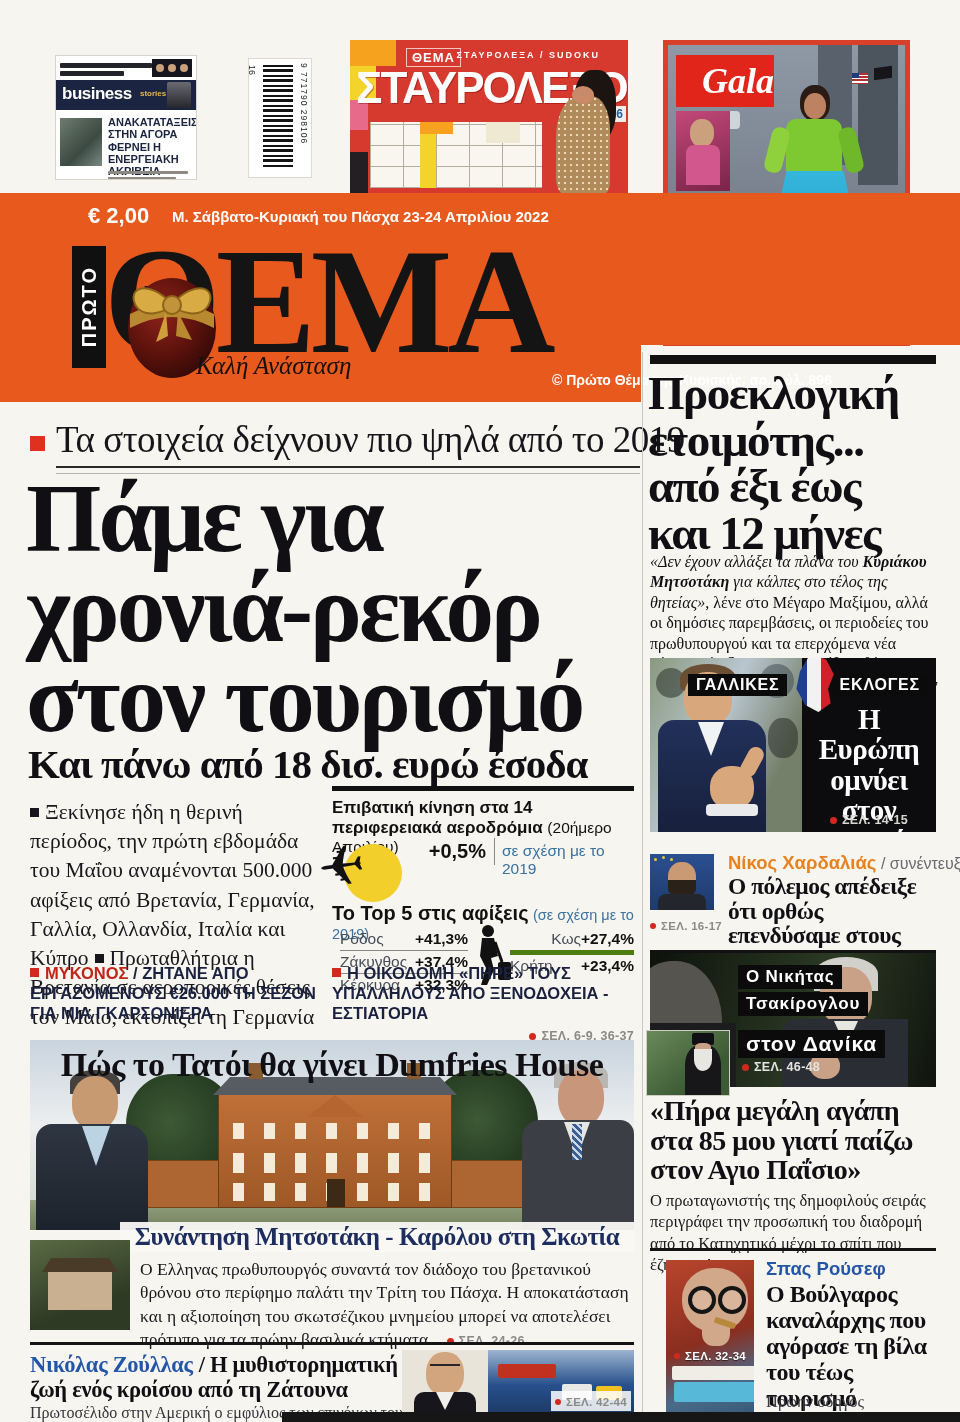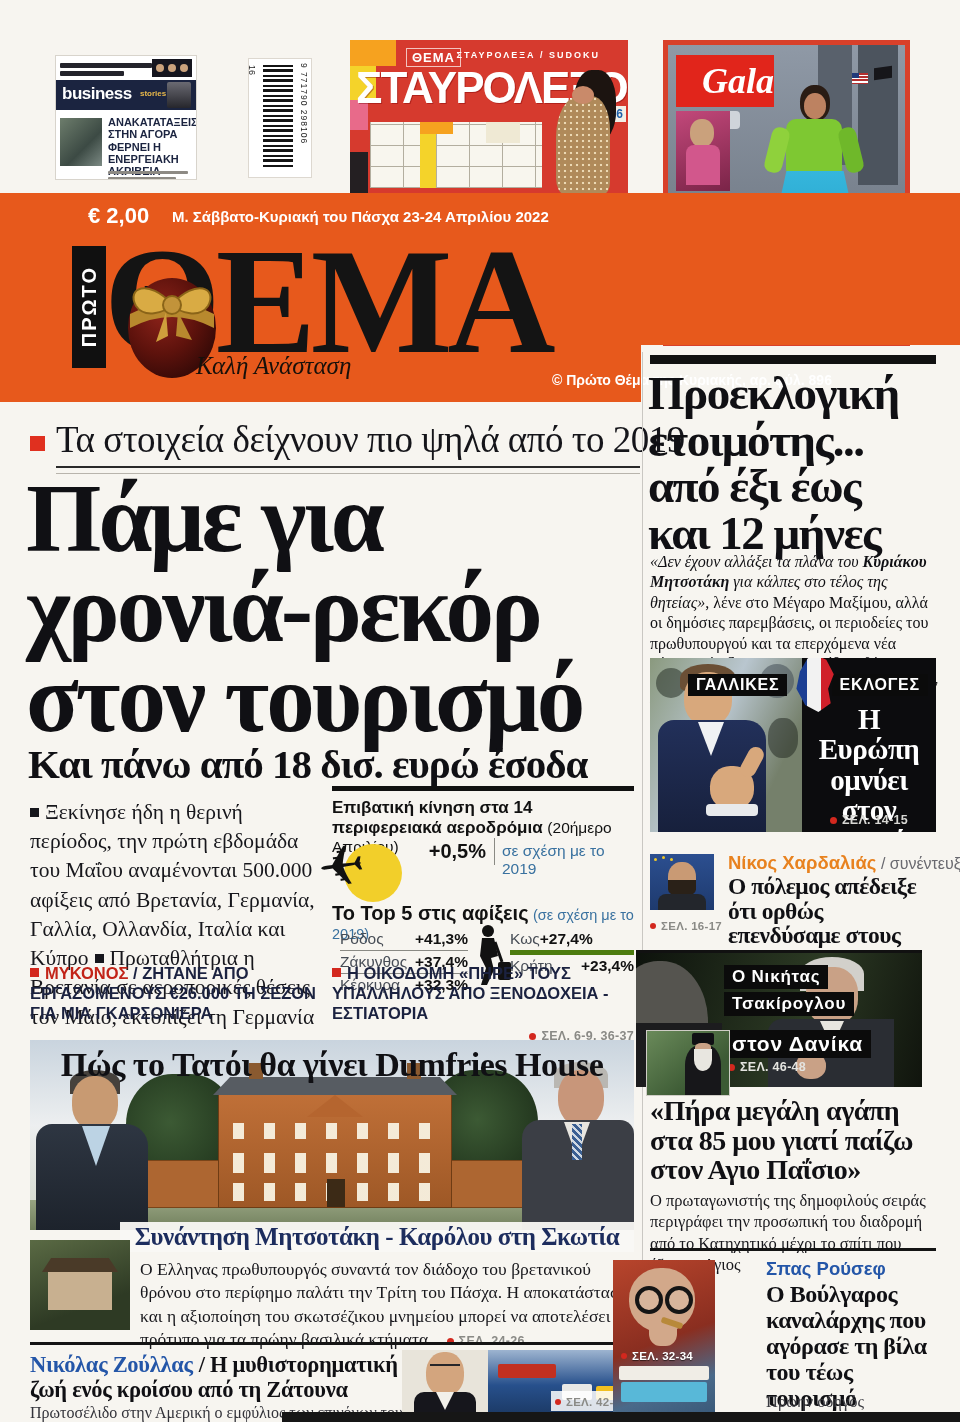--- a/index.html
+++ b/index.html
@@ -218,21 +218,21 @@
     </div>
     <div class="abs" style="left:138px;top:138px;width:42px;height:62px;">
       <svg width="42" height="62" viewBox="0 0 42 62">
         <circle cx="18" cy="7" r="6" fill="#111"></circle>
         <path d="M12 14 L24 14 L28 32 L21 34 L24 46 L17 61 L11 61 L16 44 L10 32 Z" fill="#111"></path>
         <path d="M25 18 L32 38" stroke="#111" stroke-width="3"></path>
         <rect x="28" y="38" width="13" height="18" rx="2" fill="#111"></rect>
       </svg>
     </div>
     <div class="abs" style="left:178px;top:142px;width:124px;font-size:15.5px;">
-      <div style="display:flex;justify-content:flex-start;padding:2px 0;">
+      <div style="display:flex;justify-content:flex-end;padding:2px 0;">
         <span style="color:#474d56;">Κως</span>
         <span style="font-weight:800;color:#111;">+27,4%</span>
         </div>
       <div style="display:flex;justify-content:space-between;padding:2px 0;border-top:5px solid #4d7c0f;">
         <span style="color:#474d56;">Κρήτη</span>
         <span style="font-weight:800;color:#111;">+23,4%</span>
         </div>
     </div>
   </div>
 
@@ -369,21 +369,21 @@
   </div>
   <div class="abs" style="left:650px;top:916px;">
     <span class="dot" style="width:6px;height:6px;"></span><span class="pgref" style="font-size:11.5px;">ΣΕΛ. 16-17</span>
   </div>
   <div class="abs sans" style="left:728px;top:852px;white-space:nowrap;">
     <span style="color:#e8821f;font-weight:800;font-size:18.5px;">Νίκος Χαρδαλιάς</span>
     <span style="color:#6a6a70;font-size:16px;">/ συνέντευξη</span>
   </div>
   <div class="serif headline" style="position:absolute;left:728px;top:874px;width:212px;font-size:23.5px;line-height:1.05;letter-spacing:-0.5px;">Ο πόλεμος απέδειξε ότι ορθώς επενδύσαμε στους εξοπλισμούς</div>
 
-  <div class="photo" style="left:636px;top:950px;width:286px;height:134px;background:linear-gradient(105deg,#0d120c,#2c3a24 58%,#10140d);border-top:3px solid #111;">
+  <div class="photo" style="left:650px;top:950px;width:286px;height:134px;background:linear-gradient(105deg,#0d120c,#2c3a24 58%,#10140d);border-top:3px solid #111;">
     <div class="abs" style="left:-24px;top:8px;width:96px;height:126px;background:#55544f;border-radius:48% 48% 0 0;"></div>
     <div class="abs" style="left:-24px;top:70px;width:110px;height:64px;background:#1c1c1e;"></div>
     <div class="abs" style="right:58px;top:4px;width:64px;height:34px;background:#d2d0cb;border-radius:50% 50% 0 0;"></div>
     <div class="abs" style="right:64px;top:14px;width:52px;height:58px;background:#c9a186;border-radius:44%;"></div>
     <div class="abs" style="right:28px;top:66px;width:126px;height:68px;background:#2a2d33;border-radius:14px 0 0 0;"></div>
     <div class="abs" style="right:78px;top:68px;width:24px;height:26px;background:#e8e6e0;clip-path:polygon(0 0,100% 0,50% 100%);"></div>
     <div class="abs" style="right:96px;top:100px;width:30px;height:26px;background:#c9a186;border-radius:46%;"></div>
     <div class="abs" style="left:88px;top:12px;">
       <span class="chip" style="font-size:17px;">Ο Νικήτας</span><br>
       <span class="chip" style="font-size:17px;margin-top:3px;">Τσακίρογλου</span><br>
@@ -403,21 +403,21 @@
 
   <div class="serif headline" style="position:absolute;left:650px;top:1096px;width:290px;font-size:28px;line-height:1.06;letter-spacing:-0.5px;">
     <div>«Πήρα μεγάλη αγάπη</div>
     <div>στα 85 μου γιατί παίζω</div>
     <div>στον Αγιο Παΐσιο»</div>
   </div>
   <div class="serif" style="position:absolute;left:650px;top:1190px;width:288px;font-size:16.5px;line-height:1.3;color:#17171c;">Ο πρωταγωνιστής της δημοφιλούς σειράς περιγράφει την προσωπική του διαδρομή από το Κατηχητικό μέχρι το σπίτι που έζησε ο Αγιος</div>
 
   <div class="abs" style="left:650px;top:1240px;width:286px;height:3px;background:#141414;top:1248px;"></div>
 
-  <div class="photo" style="left:613px;top:1260px;width:102px;height:152px;background:linear-gradient(160deg,#b8452c,#8a2e20 52%,#4a6a8a 80%,#3a5a7a);">
+  <div class="photo" style="left:666px;top:1260px;width:88px;height:152px;background:linear-gradient(160deg,#b8452c,#8a2e20 52%,#4a6a8a 80%,#3a5a7a);">
     <div class="abs" style="left:16px;top:8px;width:66px;height:64px;background:#d2a88a;border-radius:48%;"></div>
     <div class="abs" style="left:22px;top:26px;width:20px;height:20px;border:4px solid #151515;border-radius:50%;background:rgba(255,255,255,.15);"></div>
     <div class="abs" style="left:52px;top:26px;width:20px;height:20px;border:4px solid #151515;border-radius:50%;background:rgba(255,255,255,.15);"></div>
     <div class="abs" style="left:36px;top:56px;width:28px;height:30px;background:#d2a88a;border-radius:40%;"></div>
     <div class="abs" style="left:48px;top:60px;width:22px;height:6px;background:#b8893a;transform:rotate(18deg);border-radius:2px;"></div>
     <div class="abs" style="left:6px;top:106px;width:90px;height:14px;background:#f0ede6;border-radius:2px;"></div>
     <div class="abs" style="left:8px;top:122px;width:86px;height:20px;background:#58b8d8;border-radius:2px;"></div>
     <div class="abs" style="left:8px;top:86px;">
       <span class="dot" style="width:6px;height:6px;"></span><span class="pgref" style="color:#fff;font-size:11.5px;text-shadow:0 1px 1px rgba(0,0,0,.6);">ΣΕΛ. 32-34</span>
     </div>

